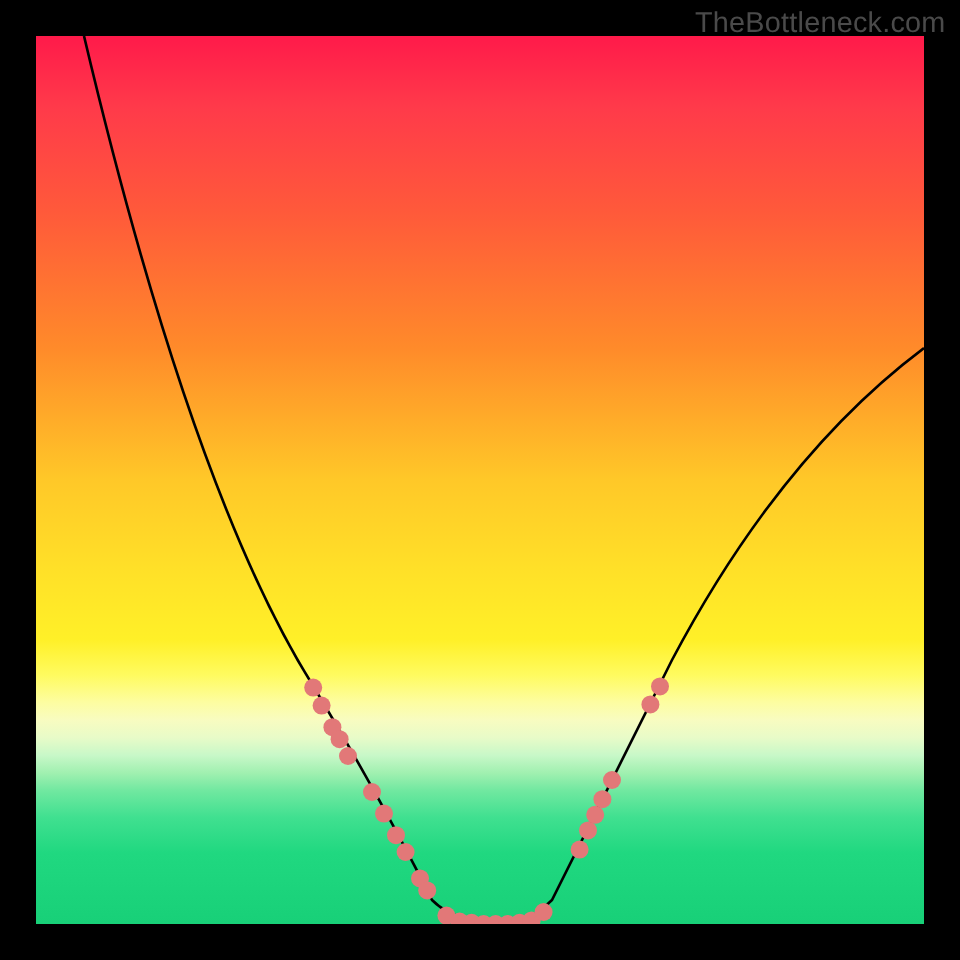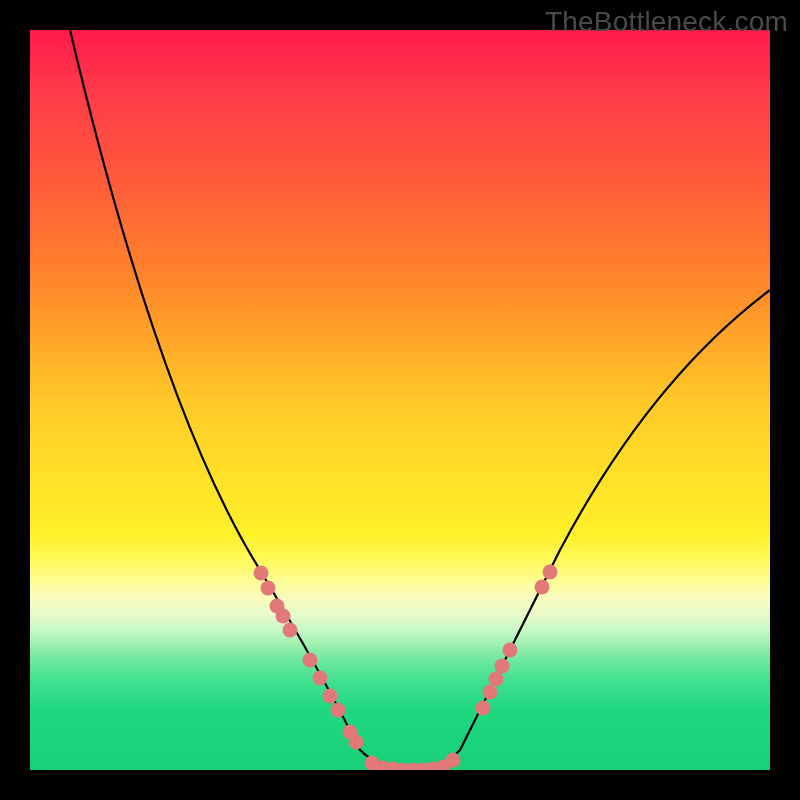--- a/index.html
+++ b/index.html
@@ -35,21 +35,21 @@
       #20d880 92%,
       #18d078 100%
     );
     overflow: hidden;
   }
   .watermark {
     position: absolute;
     top: 6px;
     right: 12px;
     font-family: Arial, Helvetica, sans-serif;
-    font-size: 28px;
+    font-size: 24px;
     color: #4a4a4a;
     font-weight: 400;
     letter-spacing: 0.2px;
   }
   svg.curve {
     position: absolute;
     top: 0;
     left: 0;
     width: 740px;
     height: 740px;

